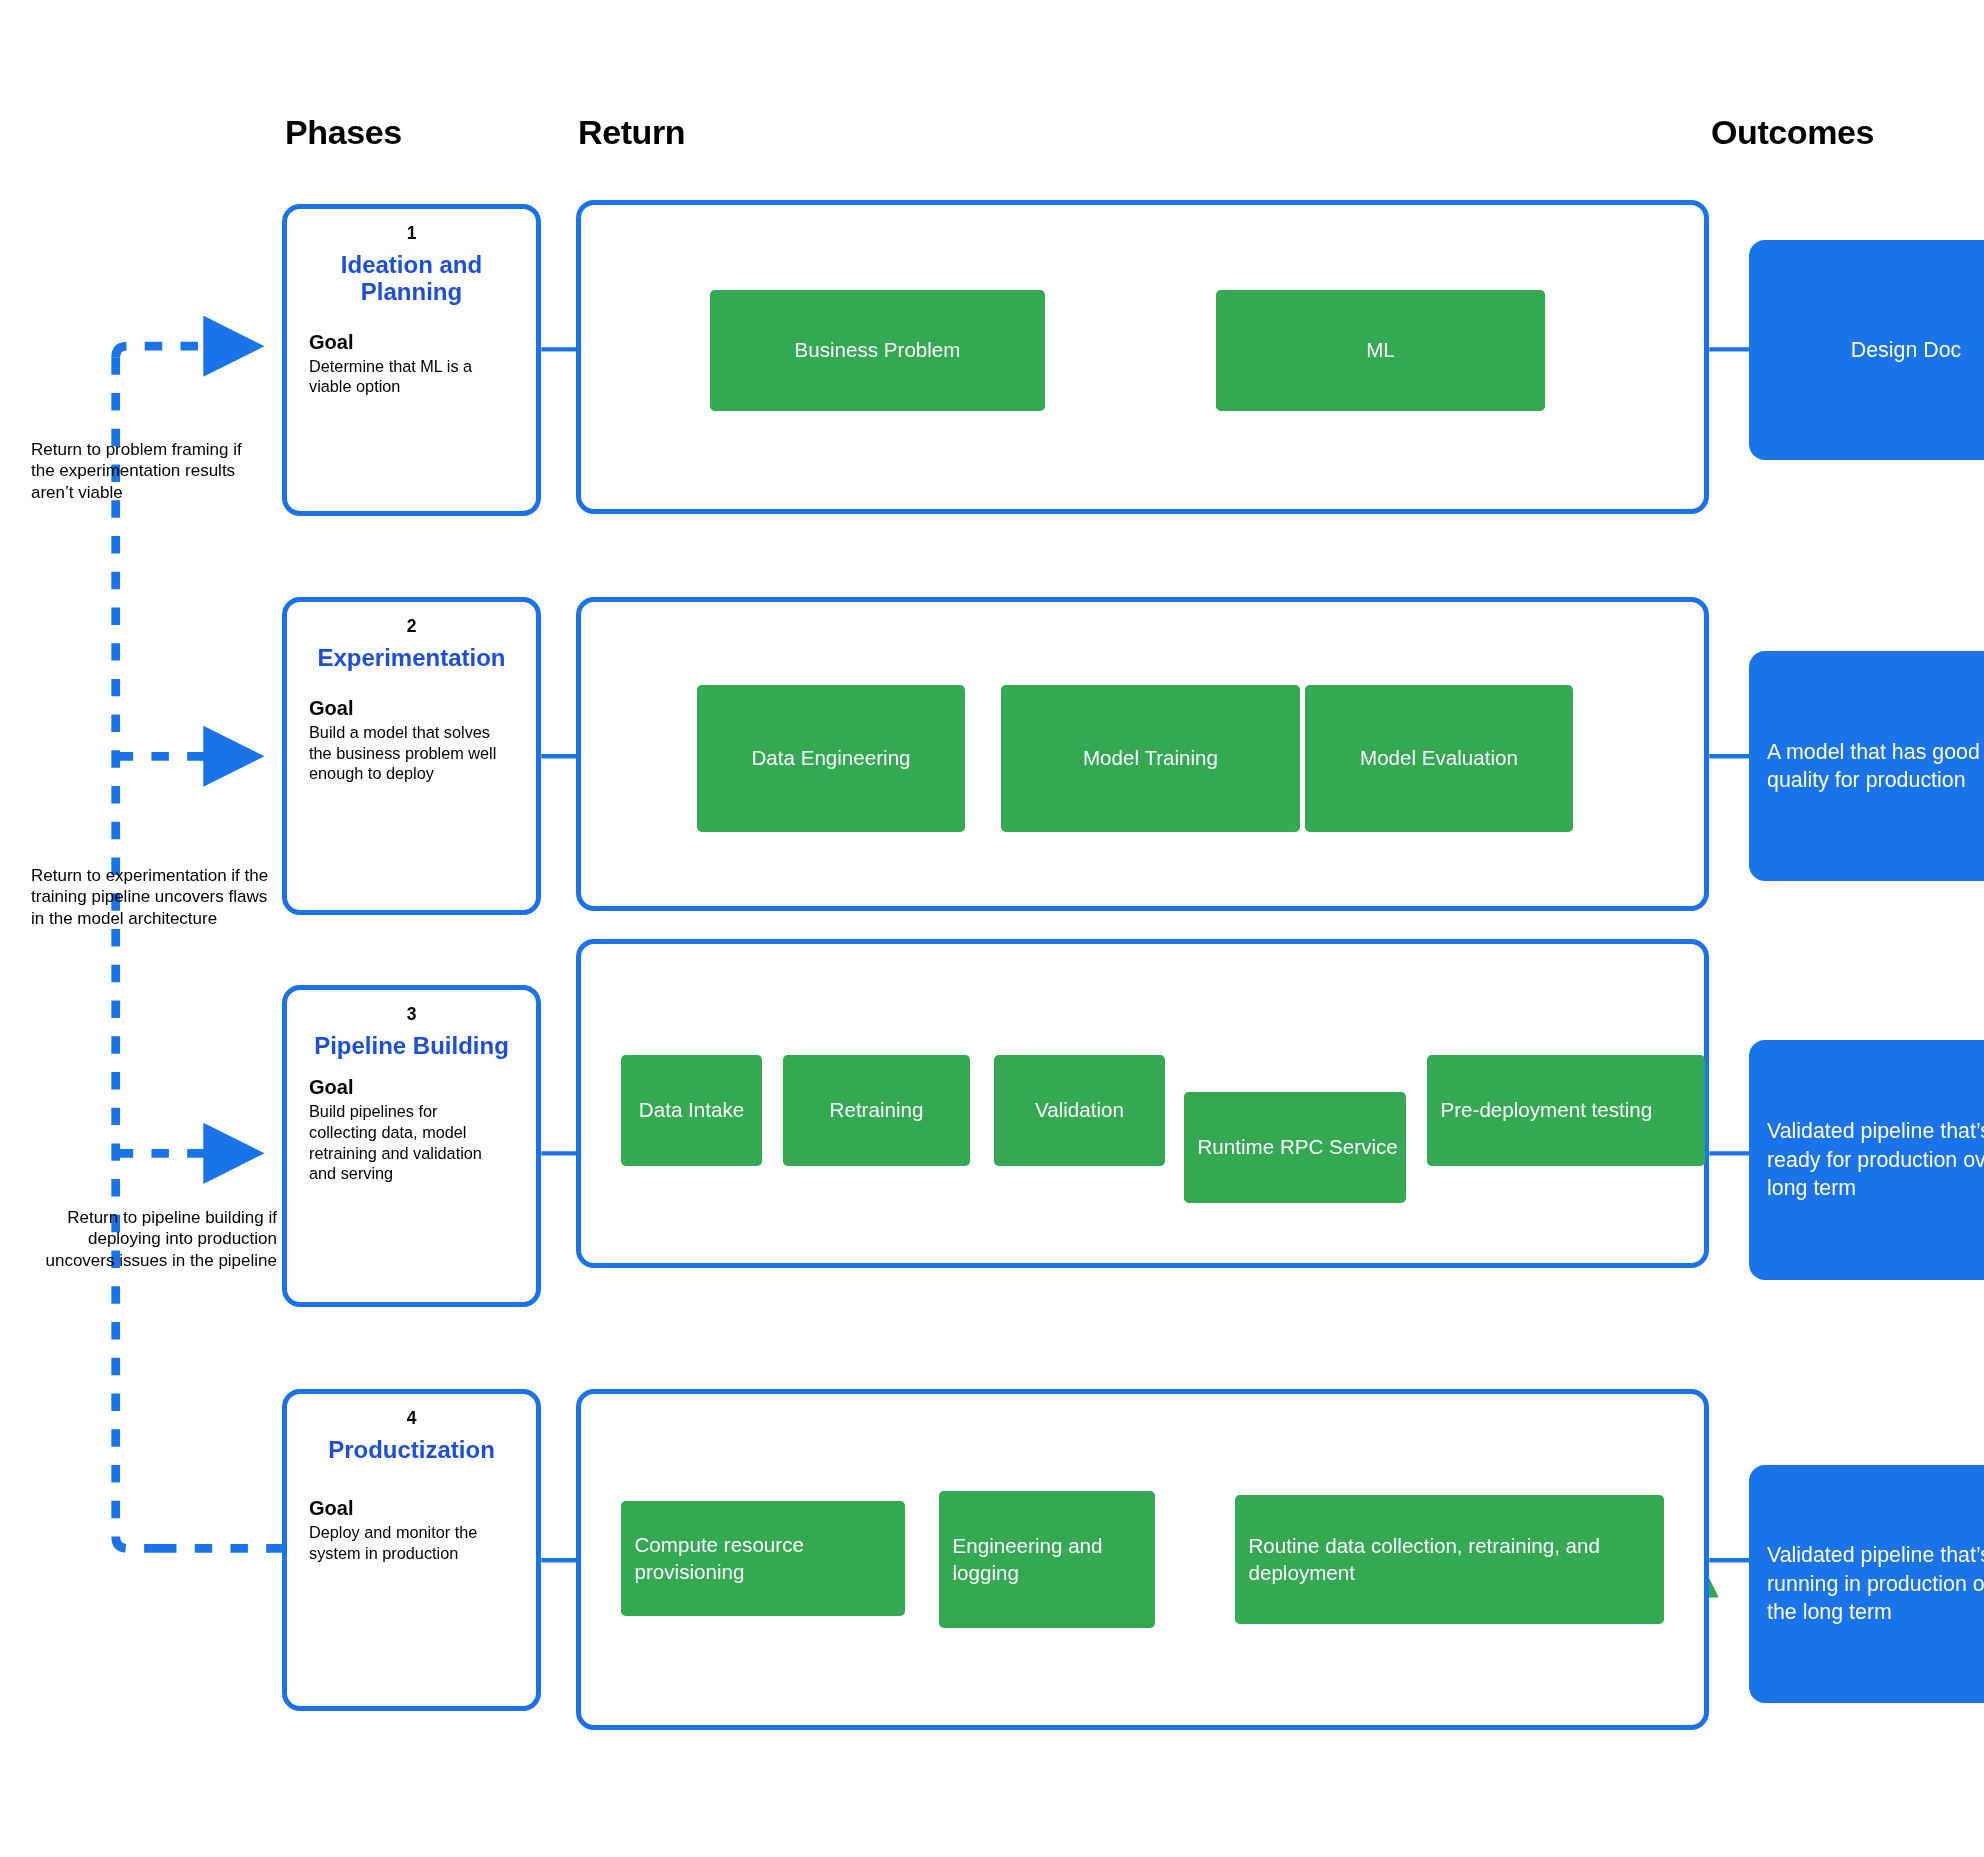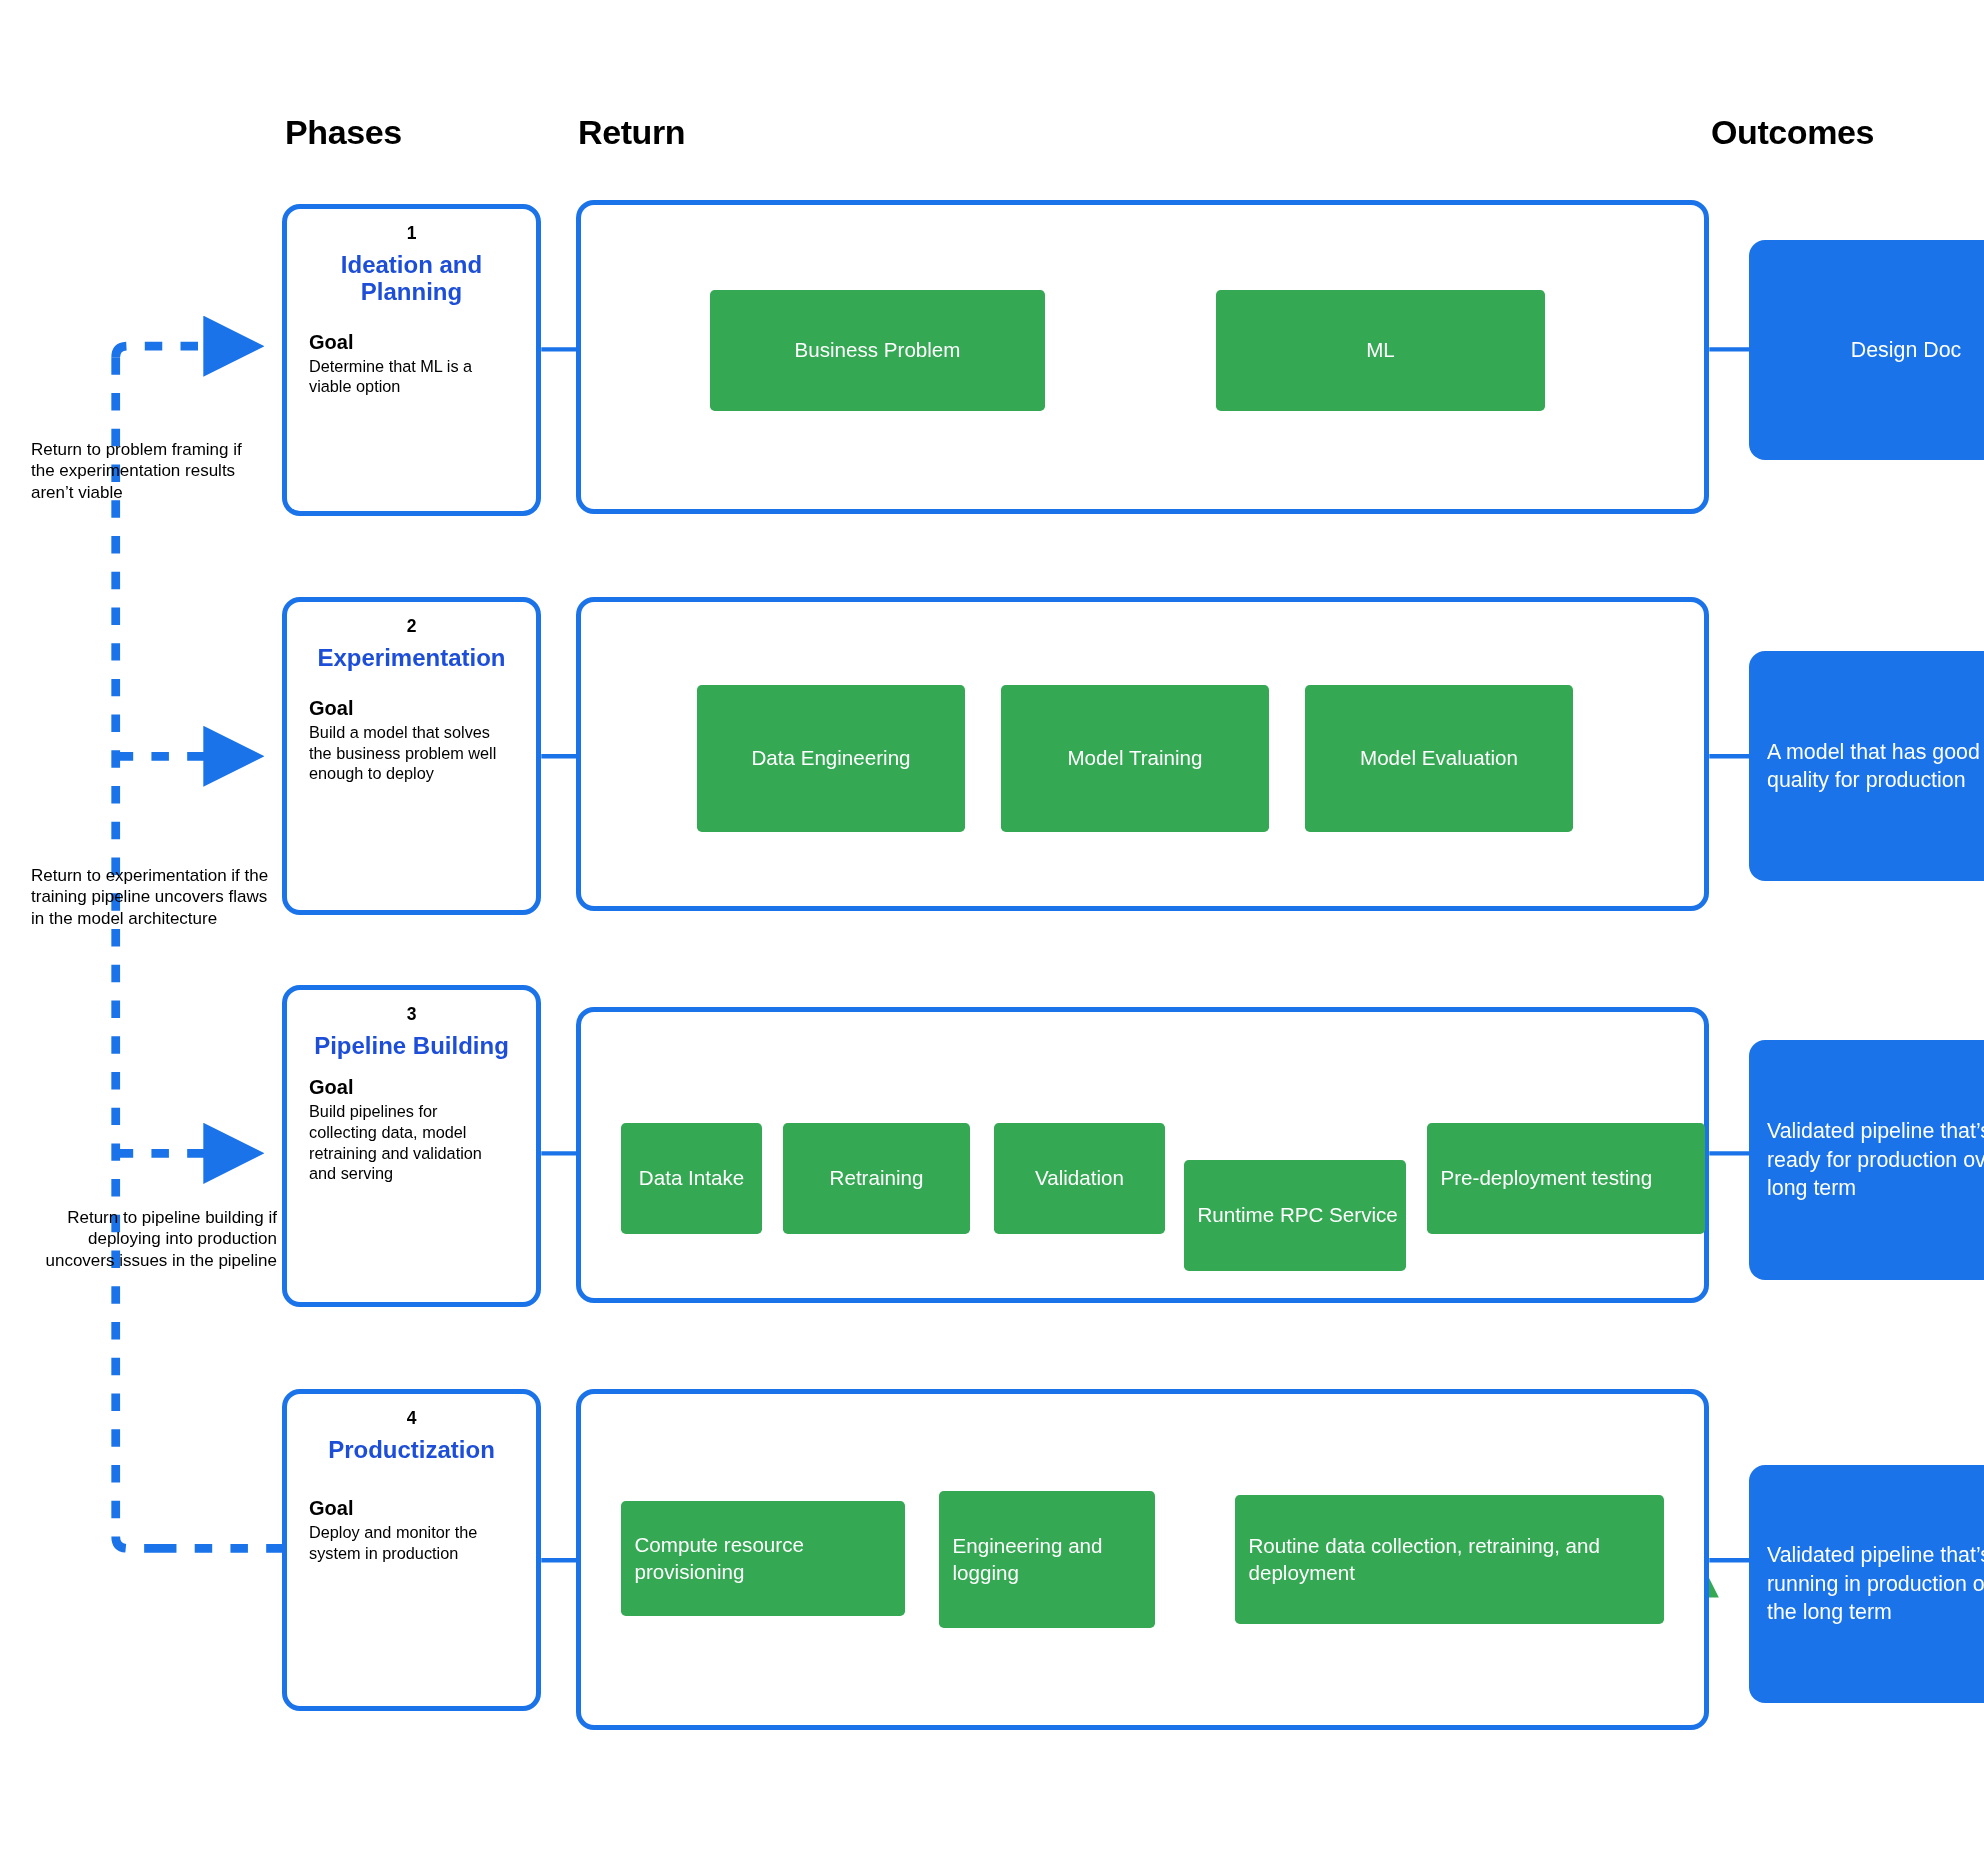--- a/index.html
+++ b/index.html
@@ -127,36 +127,36 @@
     <div class="phase-num">2</div>
     <div class="phase-title">Experimentation</div>
     <div class="goal-wrap" style="margin-top:24.6px;">
       <div class="goal-label">Goal</div>
       <div class="goal-text" style="width:202px;">Build a model that solves the business problem well enough to deploy</div>
     </div>
   </div>
 
   <div class="tasks-panel" style="left:576px;top:597px;width:1133px;height:314px;">
     <div class="task-box" style="left:116px;top:83px;width:268px;height:147px;">Data Engineering</div>
-    <div class="task-box" style="left:420px;top:83px;width:268px;height:147px;">Model Training</div>
+    <div class="task-box" style="left:420px;top:83px;width:299px;height:147px;">Model Training</div>
     <div class="task-box" style="left:724px;top:83px;width:268px;height:147px;">Model Evaluation</div>
   </div>
 
   <div class="outcome" style="left:1749px;top:651px;width:314px;height:230px;">A model that has good quality for production</div>
 
   <div class="phase-card" style="left:282px;top:985px;width:259px;height:322px;">
     <div class="phase-num">3</div>
     <div class="phase-title">Pipeline Building</div>
     <div class="goal-wrap" style="margin-top:16px;">
       <div class="goal-label">Goal</div>
       <div class="goal-text" style="width:198px;">Build pipelines for collecting data, model retraining and validation and serving</div>
     </div>
   </div>
 
-  <div class="tasks-panel" style="left:576px;top:1007px;width:1133px;height:296px;">
+  <div class="tasks-panel" style="left:576px;top:939px;width:1133px;height:329px;">
     <div class="task-box" style="left:40px;top:111px;width:141px;height:111px;">Data Intake</div>
     <div class="task-box" style="left:202px;top:111px;width:187px;height:111px;">Retraining</div>
     <div class="task-box" style="left:413px;top:111px;width:171px;height:111px;">Validation</div>
     <div class="task-box tb-left" style="left:603px;top:111px;width:222px;height:111px;margin-top:37px;">Runtime RPC Service</div>
     <div class="task-box tb-left" style="left:846px;top:111px;width:278px;height:111px;">Pre-deployment testing</div>
   </div>
 
   <div class="outcome" style="left:1749px;top:1040px;width:314px;height:240px;">Validated pipeline that’s ready for production over the long term</div>
 
   <div class="phase-card" style="left:282px;top:1389px;width:259px;height:322px;">

